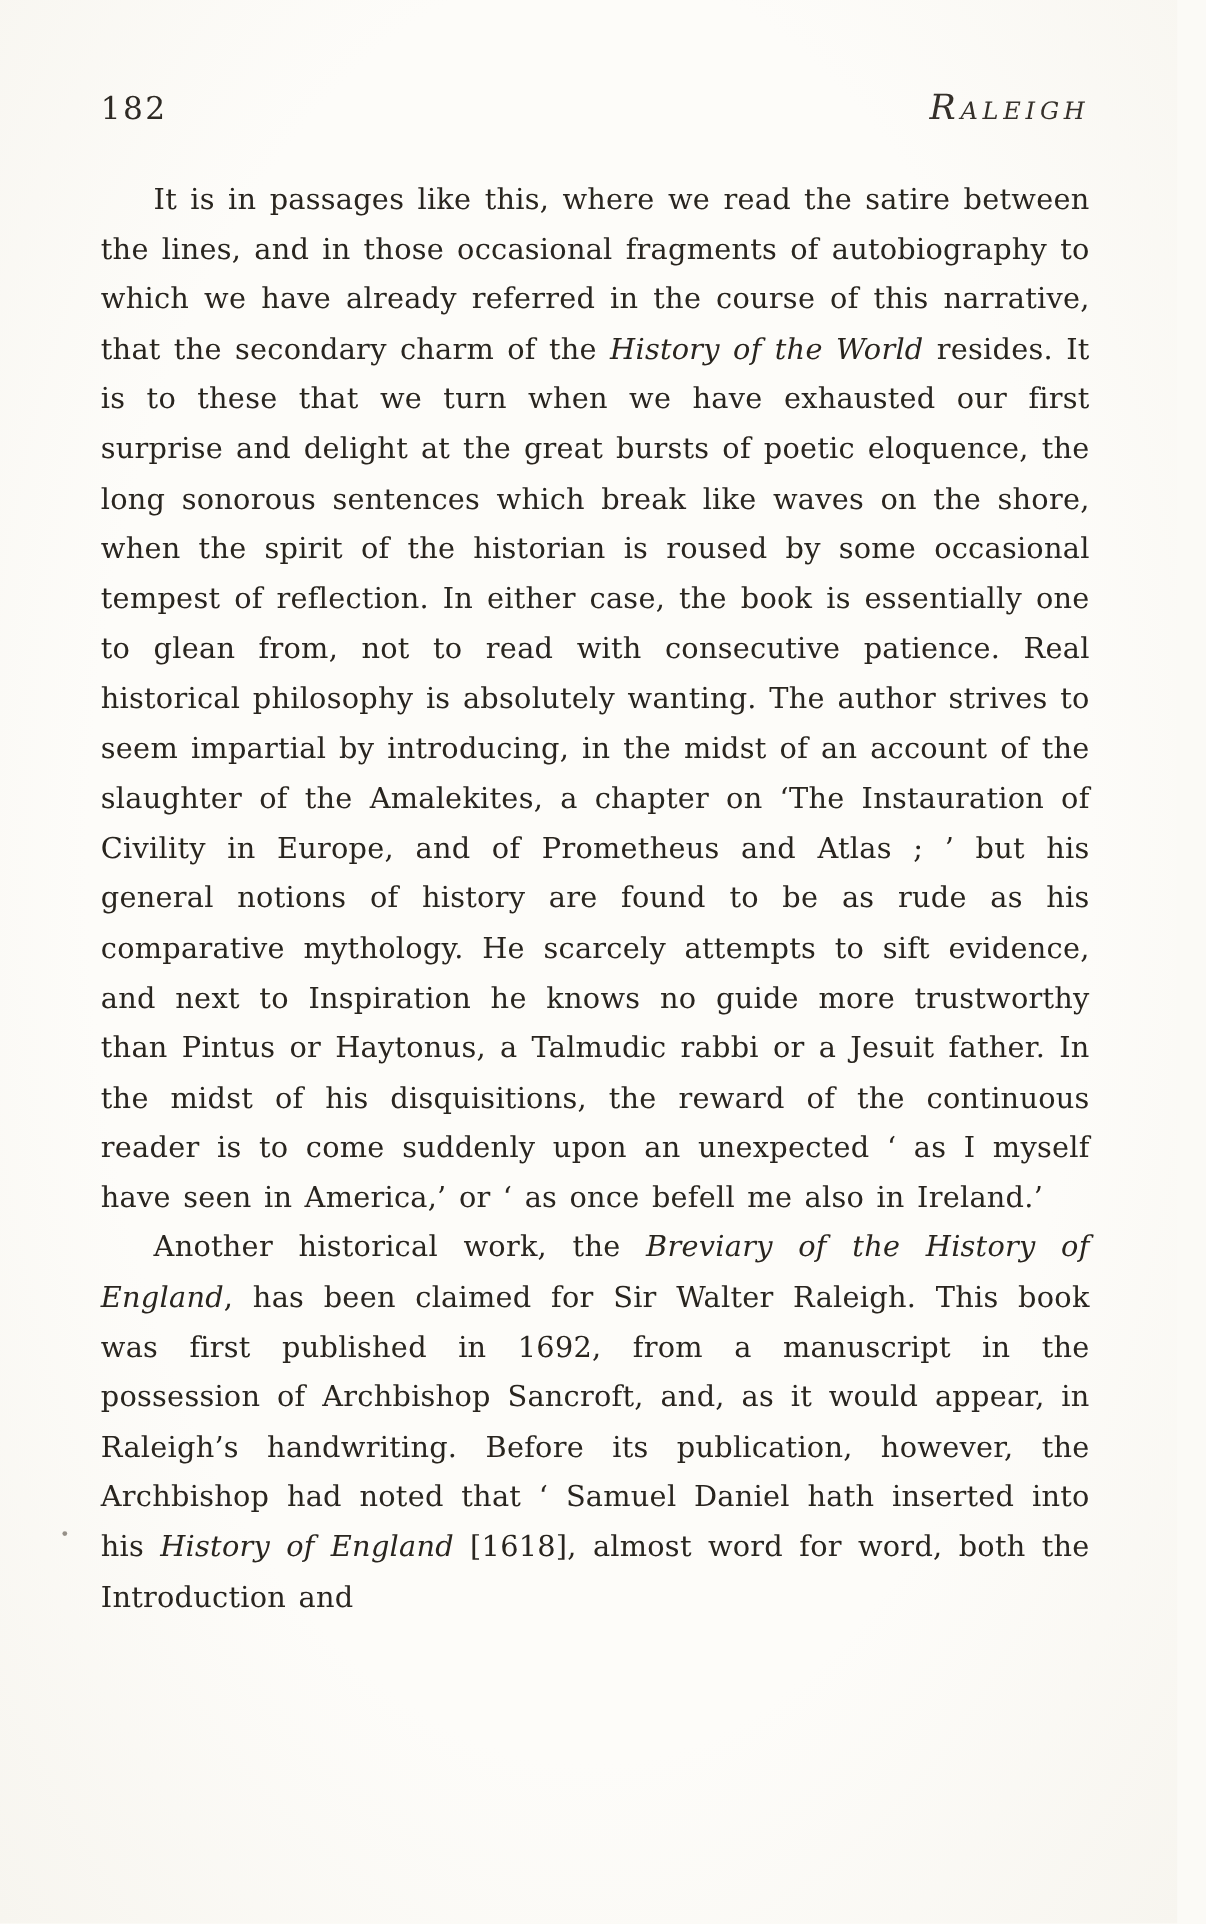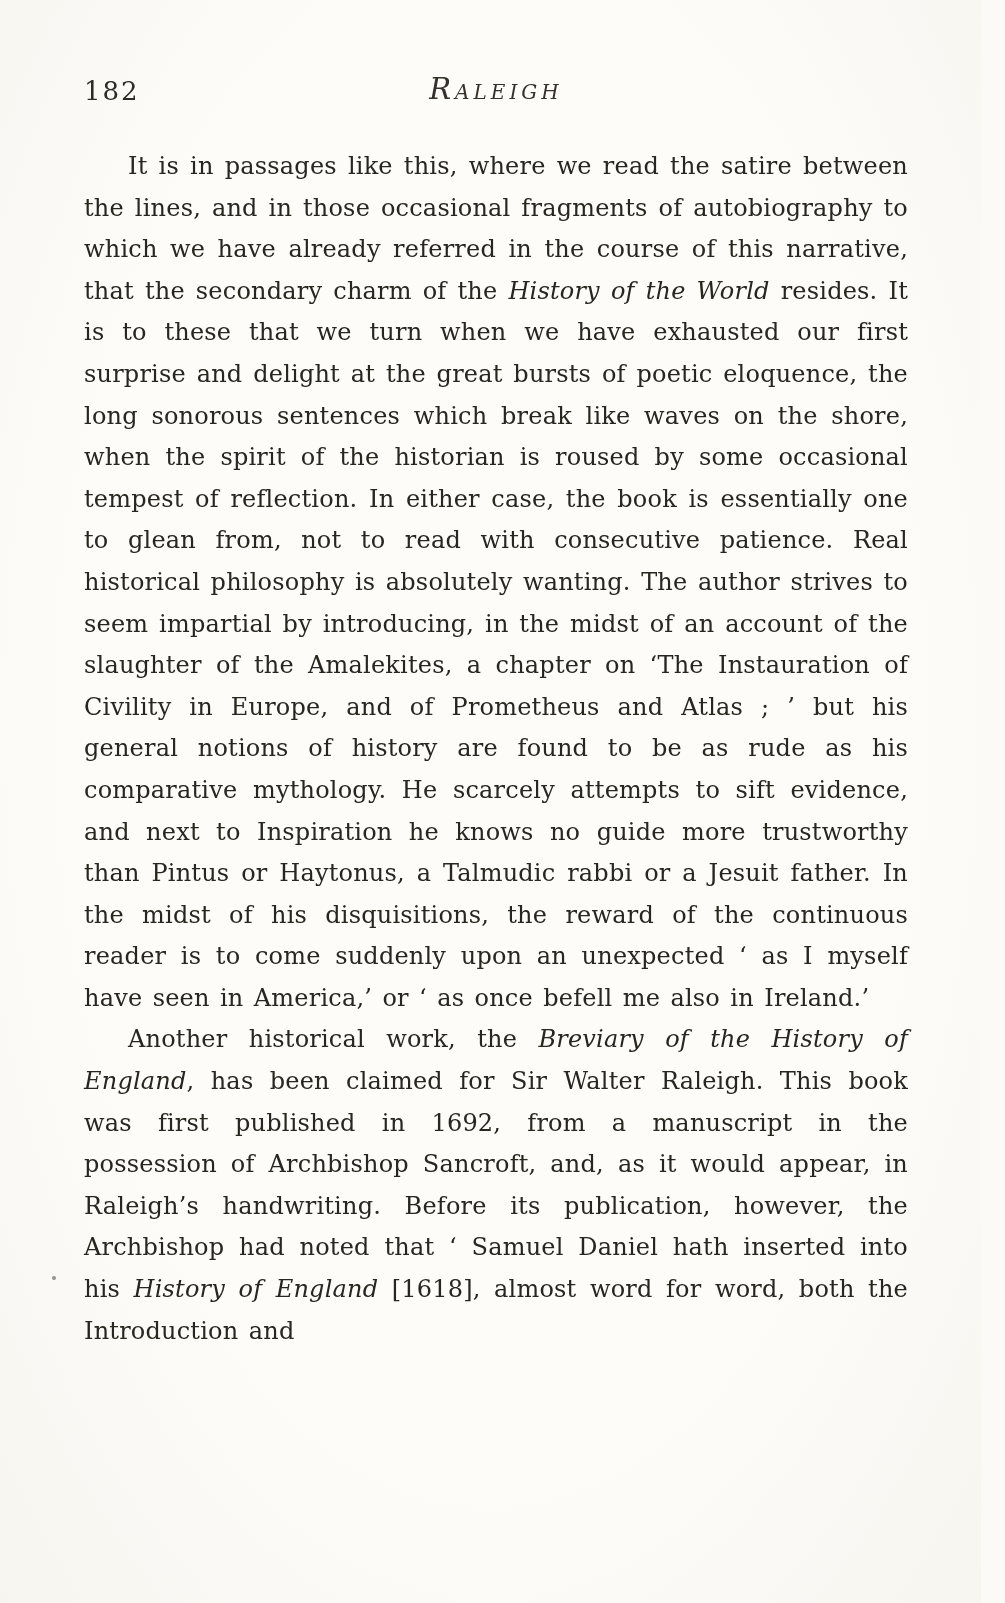--- a/index.html
+++ b/index.html
@@ -34,21 +34,21 @@
     top: 4px;
     font-size: 26px;
     letter-spacing: 2px;
     color: #2e2a24;
   }
   .running-title {
     position: absolute;
     left: 0;
     right: 0;
     top: 0;
-    text-align: center;
+    text-align: right;
     font-style: italic;
     font-variant: small-caps;
     font-size: 29px;
     letter-spacing: 4px;
     color: #35302a;
   }
   .body-text {
     position: absolute;
     top: 146px;
     left: 84px;

